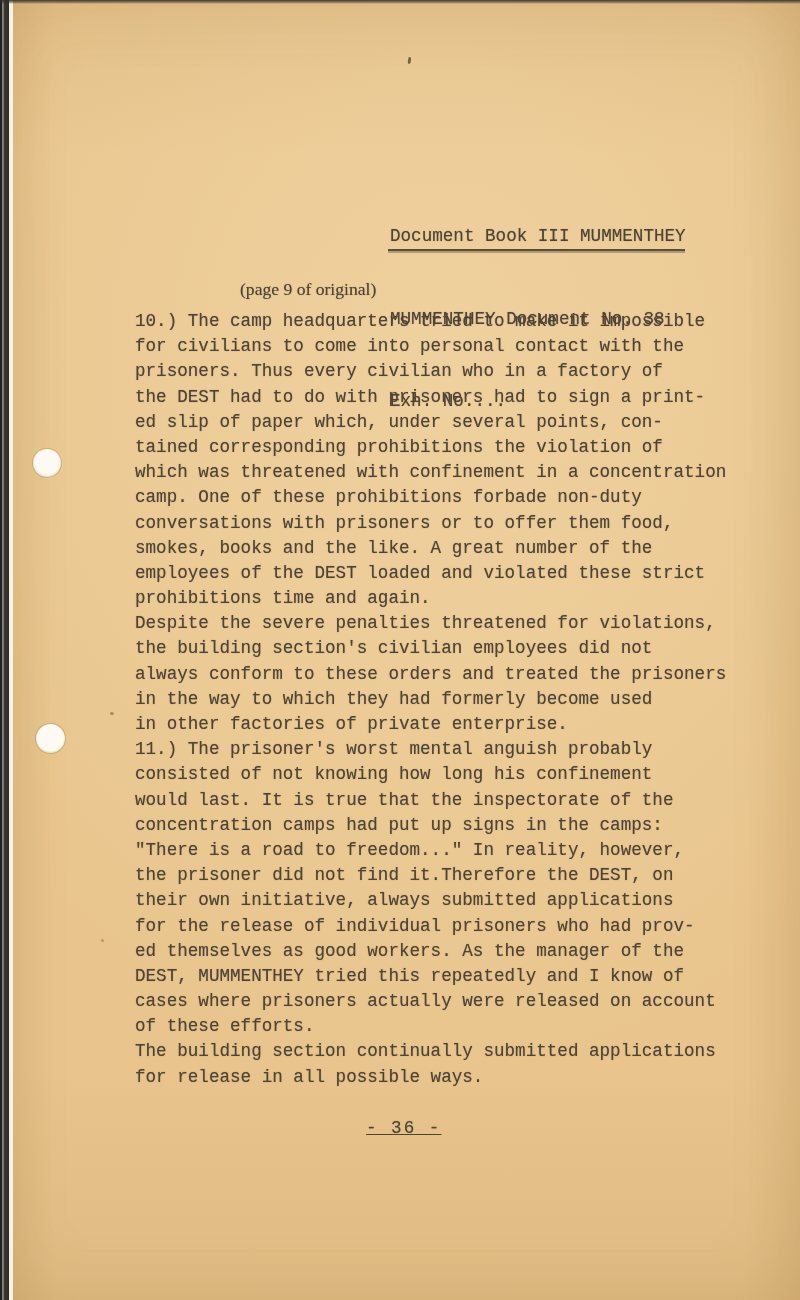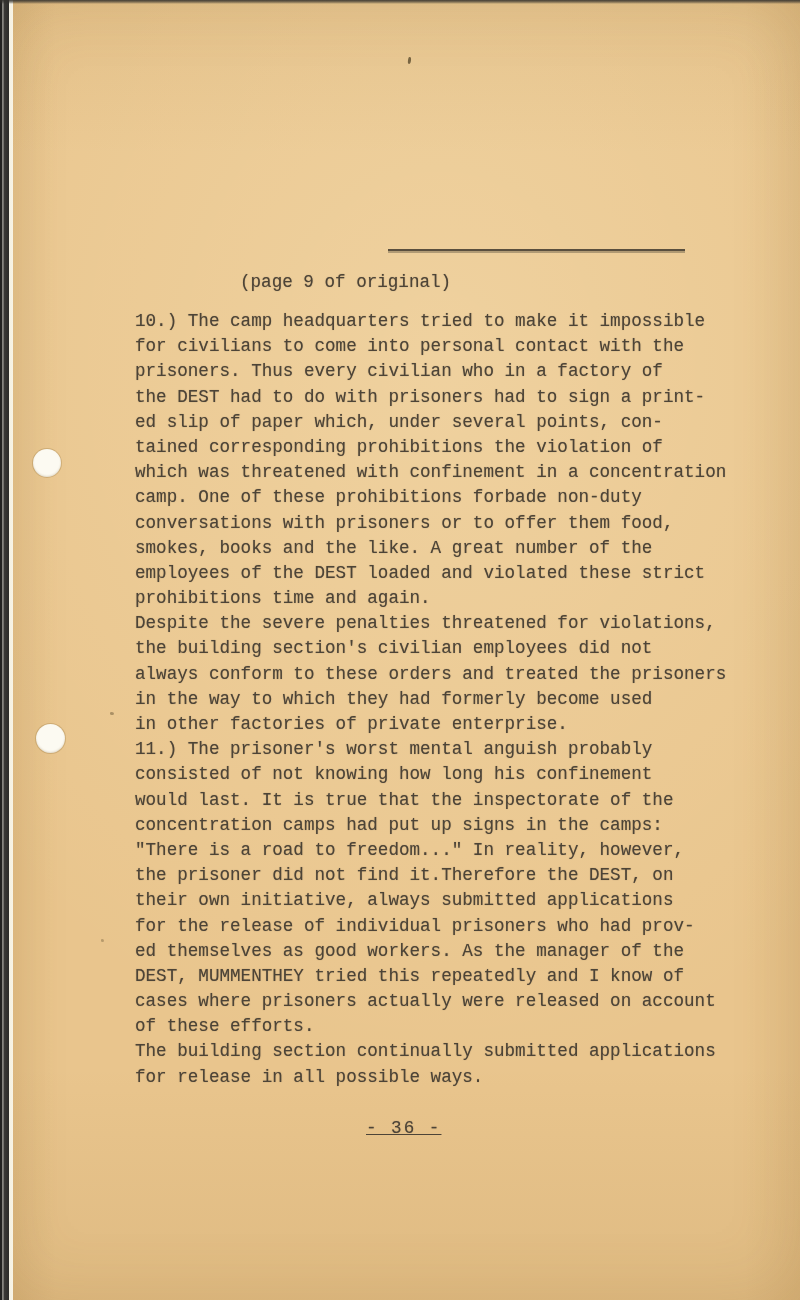--- a/index.html
+++ b/index.html
@@ -75,21 +75,22 @@
     left: 388px;
     top: 249px;
     width: 297px;
     height: 2px;
     background: rgba(64,56,46,0.85);
     box-shadow: 0 2px 0 rgba(64,56,46,0.35);
   }
   .page-ref {
     position: absolute;
     left: 240px;
-    top: 272px;
+    top: 279px;
+    font-family: Liberation Serif, serif;
   }
   .body-block {
     position: absolute;
     left: 135px;
     top: 309px;
     line-height: 25.2px;
   }
   .bline {
     height: 25.2px;
   }
@@ -109,20 +110,25 @@
   <div class="scan-edge-left"></div>
   <div class="scan-edge-top"></div>
 
   <div class="hole hole-1"></div>
   <div class="hole hole-2"></div>
 
   <div class="speck speck-1"></div>
   <div class="speck speck-2"></div>
   <div class="speck speck-3"></div>
 
+  <div class="header-block typed">
+    <div>Document Book III MUMMENTHEY</div>
+    <div>MUMMENTHEY Document No. 38</div>
+    <div>Exh. No....</div>
+  </div>
   <div class="exh-underline"></div>
 
   <div class="page-ref typed">(page 9 of original)</div>
 
   <div class="body-block typed"><div class="bline">10.) The camp headquarters tried to make it impossible</div><div class="bline">for civilians to come into personal contact with the</div><div class="bline">prisoners. Thus every civilian who in a factory of</div><div class="bline">the DEST had to do with prisoners had to sign a print-</div><div class="bline">ed slip of paper which, under several points, con-</div><div class="bline">tained corresponding prohibitions the violation of</div><div class="bline">which was threatened with confinement in a concentration</div><div class="bline">camp. One of these prohibitions forbade non-duty</div><div class="bline">conversations with prisoners or to offer them food,</div><div class="bline">smokes, books and the like. A great number of the</div><div class="bline">employees of the DEST loaded and violated these strict</div><div class="bline">prohibitions time and again.</div><div class="bline">Despite the severe penalties threatened for violations,</div><div class="bline">the building section's civilian employees did not</div><div class="bline">always conform to these orders and treated the prisoners</div><div class="bline">in the way to which they had formerly become used</div><div class="bline">in other factories of private enterprise.</div><div class="bline">11.) The prisoner's worst mental anguish probably</div><div class="bline">consisted of not knowing how long his confinement</div><div class="bline">would last. It is true that the inspectorate of the</div><div class="bline">concentration camps had put up signs in the camps:</div><div class="bline">"There is a road to freedom..." In reality, however,</div><div class="bline">the prisoner did not find it.Therefore the DEST, on</div><div class="bline">their own initiative, always submitted applications</div><div class="bline">for the release of individual prisoners who had prov-</div><div class="bline">ed themselves as good workers. As the manager of the</div><div class="bline">DEST, MUMMENTHEY tried this repeatedly and I know of</div><div class="bline">cases where prisoners actually were released on account</div><div class="bline">of these efforts.</div><div class="bline">The building section continually submitted applications</div><div class="bline">for release in all possible ways.</div></div>
 
   <div class="page-number typed">- 36 -</div>
 
 </div>
 

